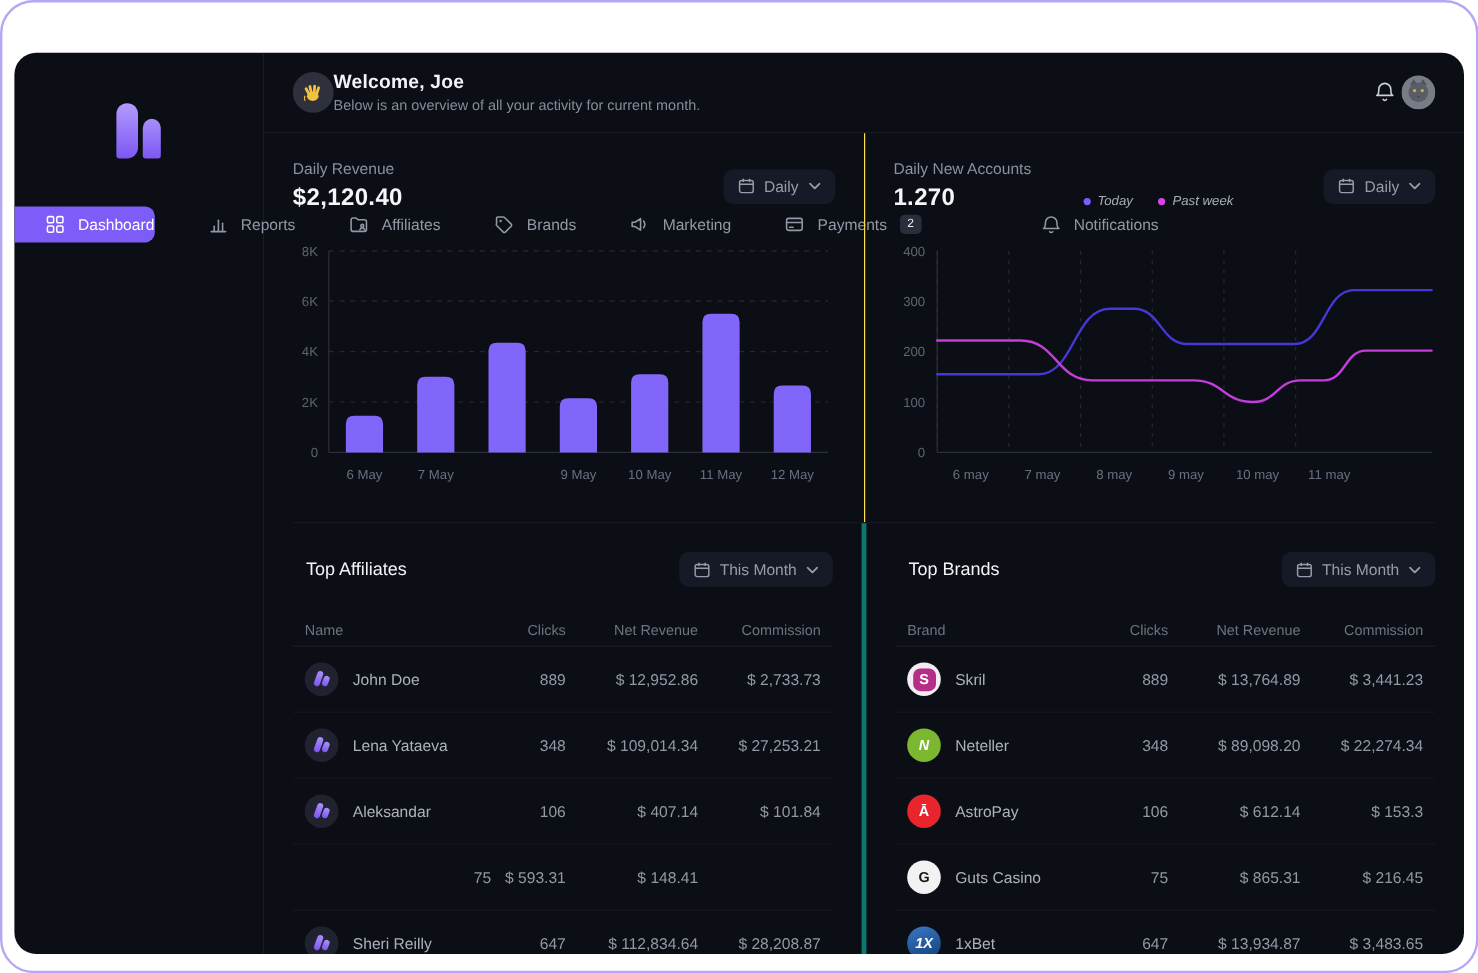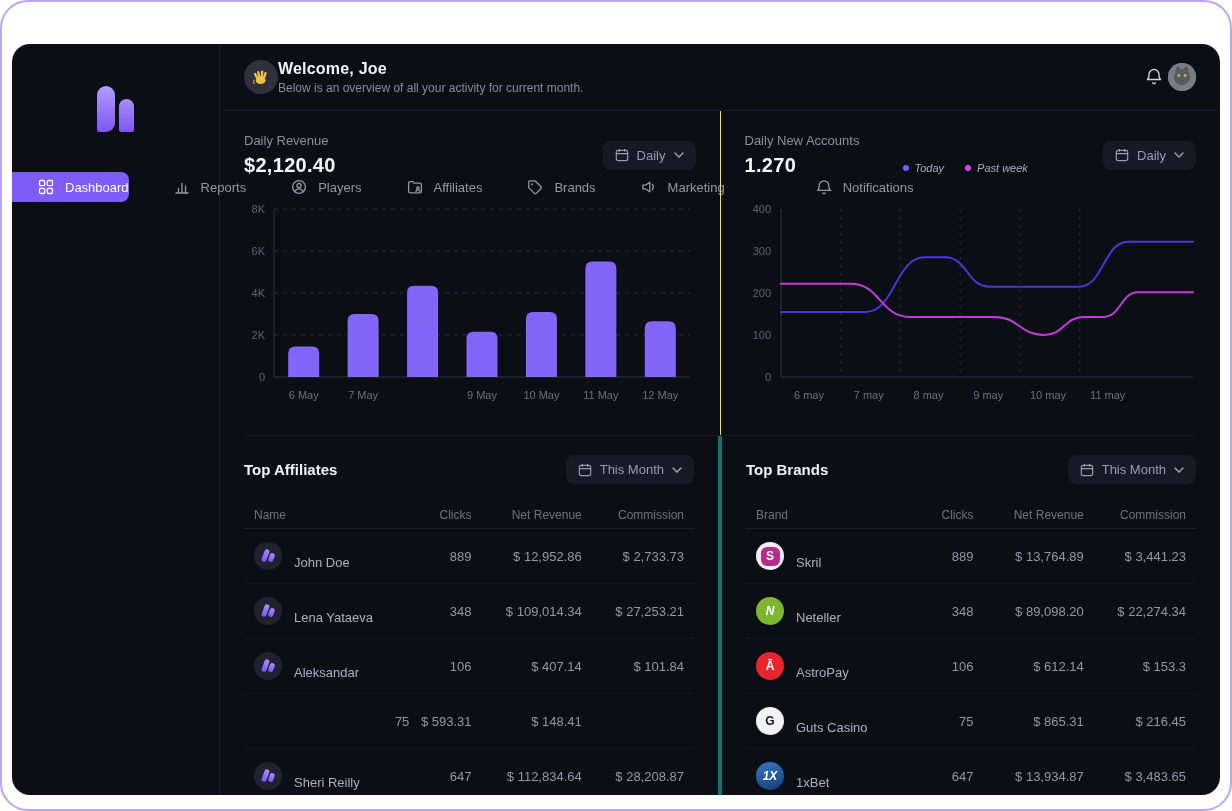--- a/index.html
+++ b/index.html
@@ -54,26 +54,26 @@
   .legend{position:absolute;left:158px;bottom:3px;display:flex;gap:21px;font-style:italic;}
   .legend-item{display:flex;align-items:center;gap:6px;font-size:11px;color:#a9aeba;}
   .legend-dot{width:6px;height:6px;border-radius:50%;}
   .chart-svg{display:block;margin-top:18px;}
   .hr{height:1px;background:#161925;margin:0 24px;flex:0 0 1px;}
   
   .tables{flex:1;display:flex;min-height:0;}
   .tpanel{flex:1;min-width:0;padding:19px 24px 0;box-sizing:border-box;}
   .tpanel + .tpanel{border-left:4px solid #0f766e;}
   .t-head{display:flex;align-items:center;justify-content:space-between;}
-  .t-title{font-size:15px;font-weight:700;color:#f2f3f6;margin:0;}
+  .t-title{font-size:15px;font-weight:400;color:#f2f3f6;margin:11px;}
   .t-cols{display:grid;grid-template-columns:1.55fr .62fr 1.1fr 1.02fr;padding:0 10px;margin-top:18px;height:26px;align-items:center;border-bottom:1px solid #1b1f2a;}
   .th{font-size:12px;color:#6d7380;}
   .th.num,.td.num{text-align:right;}
   .t-row{display:grid;grid-template-columns:1.55fr .62fr 1.1fr 1.02fr;padding:0 10px;height:54px;align-items:center;border-bottom:1px solid #141722;cursor:pointer;}
-  .name-cell{display:flex;align-items:flex-end;gap:12px;font-size:13px;color:#adb1bd;}
+  .name-cell{display:flex;align-items:center;gap:12px;font-size:13px;color:#adb1bd;}
   .td.num{font-size:13px;color:#9298a4;}
   .row-avatar{width:28px;height:28px;border-radius:50%;flex:0 0 28px;position:relative;display:flex;align-items:center;justify-content:center;}
   .logo-avatar{background:#20232f;}
   .logo-avatar .b1,.logo-avatar .b2{position:absolute;width:5px;border-radius:3px;background:linear-gradient(180deg,#ab90fb,#7b54f2);}
   .logo-avatar .b1{height:13px;left:9px;top:7px;transform:rotate(20deg);}
   .logo-avatar .b2{height:9px;left:15px;top:11px;transform:rotate(20deg);}
   .brand-glyph{font-size:12px;font-weight:700;line-height:1;}
   .brand-glyph.italic{font-style:italic;}
   .brand-inner{width:19px;height:19px;border-radius:6px;display:flex;align-items:center;justify-content:center;}
 </style>
@@ -110,30 +110,20 @@
               <path d="M4.5 13.5V9.5"></path>
               <path d="M8 13.5V4.5"></path>
               <path d="M11.5 13.5V7"></path>
             </svg>
           </span>
           <span class="nlabel">Reports</span>
         </button>
         <button class="nav-item">
           <span class="nicon">
             <svg width="16" height="16" viewBox="0 0 16 16" fill="none" stroke="currentColor" stroke-width="1.3" stroke-linecap="round" stroke-linejoin="round">
-              <circle cx="8" cy="8" r="6.4"></circle>
-              <circle cx="8" cy="6.6" r="2.1"></circle>
-              <path d="M3.9 12.6c.9-1.8 2.4-2.7 4.1-2.7s3.2.9 4.1 2.7"></path>
-            </svg>
-          </span>
-          <span class="nlabel">Players</span>
-        </button>
-        <button class="nav-item">
-          <span class="nicon">
-            <svg width="16" height="16" viewBox="0 0 16 16" fill="none" stroke="currentColor" stroke-width="1.3" stroke-linecap="round" stroke-linejoin="round">
               <path d="M1.6 4.2c0-.9.7-1.6 1.6-1.6h2.6l1.5 1.6h5.5c.9 0 1.6.7 1.6 1.6v6.4c0 .9-.7 1.6-1.6 1.6H3.2c-.9 0-1.6-.7-1.6-1.6z"></path>
               <circle cx="10.9" cy="9.2" r="1.2"></circle>
               <path d="M8.9 12.4c.4-1 1.1-1.5 2-1.5s1.6.5 2 1.5"></path>
             </svg>
           </span>
           <span class="nlabel">Affiliates</span>
         </button>
         <button class="nav-item">
           <span class="nicon">
             <svg width="16" height="16" viewBox="0 0 16 16" fill="none" stroke="currentColor" stroke-width="1.3" stroke-linecap="round" stroke-linejoin="round">
@@ -145,20 +135,31 @@
         </button>
         <button class="nav-item">
           <span class="nicon">
             <svg width="16" height="16" viewBox="0 0 16 16" fill="none" stroke="currentColor" stroke-width="1.3" stroke-linecap="round" stroke-linejoin="round">
               <path d="M1.8 6.2v3.6h2.4l4.6 3V3.2l-4.6 3z"></path>
               <path d="M11.3 5.2c1.2 1.6 1.2 4 0 5.6"></path>
               <path d="M13.2 3.4c2 2.6 2 6.6 0 9.2" stroke-opacity="0"></path>
             </svg>
           </span>
           <span class="nlabel">Marketing</span>
+        </button>
+        <button class="nav-item">
+          <span class="nicon">
+            <svg width="16" height="16" viewBox="0 0 16 16" fill="none" stroke="currentColor" stroke-width="1.3" stroke-linecap="round" stroke-linejoin="round">
+              <rect x="1.5" y="3" width="13" height="10" rx="1.8"></rect>
+              <path d="M1.5 6.4h13"></path>
+              <path d="M4 10.3h3"></path>
+            </svg>
+          </span>
+          <span class="nlabel">Payments</span>
+          <span class="nav-badge">2</span>
         </button>
         <div class="nav-divider"></div>
         <button class="nav-item">
           <span class="nicon">
             <svg width="16" height="16" viewBox="0 0 16 16" fill="none" stroke="currentColor" stroke-width="1.3" stroke-linecap="round" stroke-linejoin="round">
               <path d="M12.8 6.6a4.8 4.8 0 10-9.6 0c0 4-1.6 4.8-1.6 4.8h12.8s-1.6-.8-1.6-4.8"></path>
               <path d="M6.7 14a1.5 1.5 0 002.6 0"></path>
             </svg>
           </span>
           <span class="nlabel">Notifications</span>

